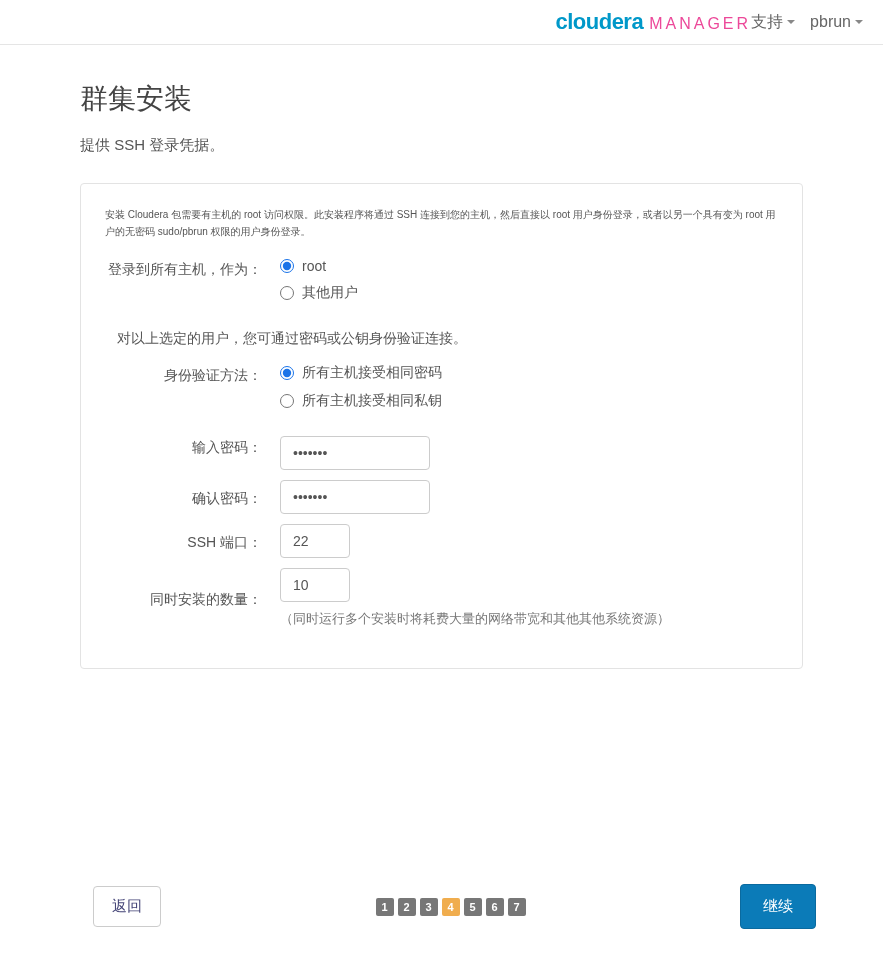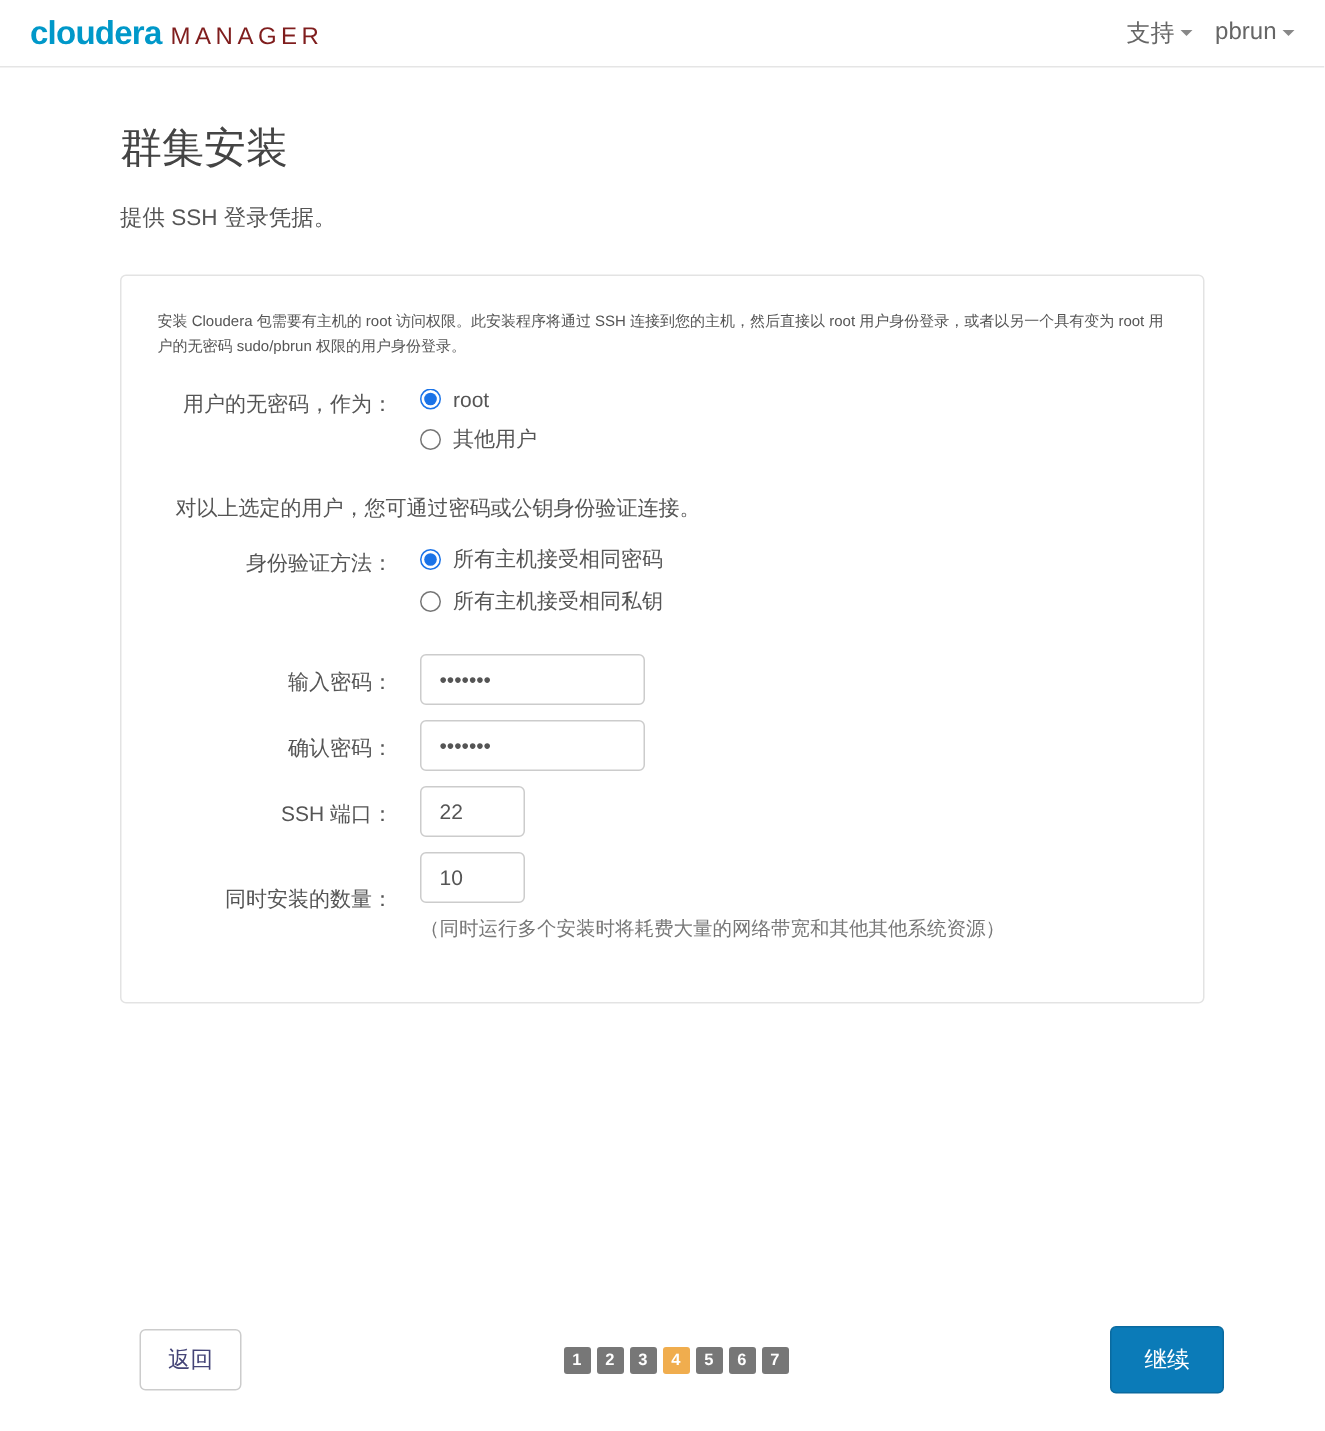--- a/index.html
+++ b/index.html
@@ -9,41 +9,41 @@
     }
     body {
       font-family: "Helvetica Neue", Helvetica, Arial, sans-serif;
       font-size: 14px;
       color: #333;
       background: #fff;
       width: 883px;
     }
     .navbar {
       display: flex;
-      justify-content: space-between;
+      justify-content: flex-end;
       align-items: center;
       padding: 12px 20px;
       border-bottom: 1px solid #e5e5e5;
       height: 45px;
     }
     .logo {
       display: flex;
       align-items: baseline;
       gap: 6px;
     }
     .logo-cloudera {
       font-size: 22px;
       font-weight: 700;
       color: #0098c9;
       letter-spacing: -0.5px;
     }
     .logo-manager {
       font-size: 16px;
       font-weight: 300;
-      color: #7f1d1d;
+      color: #ec4899;
       letter-spacing: 3px;
     }
     .nav-right {
       display: flex;
       gap: 15px;
       align-items: center;
       color: #666;
       font-size: 16px;
     }
     .nav-item {
@@ -223,21 +223,21 @@
 </div>
 
 <div class="container">
   <h1 class="page-title">群集安装</h1>
   <div class="subtitle">提供 SSH 登录凭据。</div>
 
   <div class="panel">
     <div class="panel-intro">安装 Cloudera 包需要有主机的 root 访问权限。此安装程序将通过 SSH 连接到您的主机，然后直接以 root 用户身份登录，或者以另一个具有变为 root 用户的无密码 sudo/pbrun 权限的用户身份登录。</div>
 
     <div class="form-row">
-      <div class="form-label">用户的无密码，作为：</div>
+      <div class="form-label">登录到所有主机，作为：</div>
       <div class="form-control-group">
         <label class="radio-line">
           <input type="radio" name="loginas" checked="" style="">
           <span>root</span>
         </label>
         <label class="radio-line">
           <input type="radio" name="loginas" style="">
           <span>其他用户</span>
         </label>
       </div>
@@ -252,21 +252,21 @@
           <input type="radio" name="authmethod" checked="" style="">
           <span>所有主机接受相同密码</span>
         </label>
         <label class="radio-line">
           <input type="radio" name="authmethod" style="">
           <span>所有主机接受相同私钥</span>
         </label>
       </div>
     </div>
 
-    <div class="form-row" style="margin-top:16px;align-items:center;">
+    <div class="form-row" style="margin-top:16px;">
       <div class="form-label">输入密码：</div>
       <div class="form-control-group">
         <input type="password" class="input-wide" value="•••••••" style="">
       </div>
     </div>
 
     <div class="form-row" style="align-items:center;margin-top:8px;">
       <div class="form-label">确认密码：</div>
       <div class="form-control-group">
         <input type="password" class="input-wide" value="•••••••" style="">

